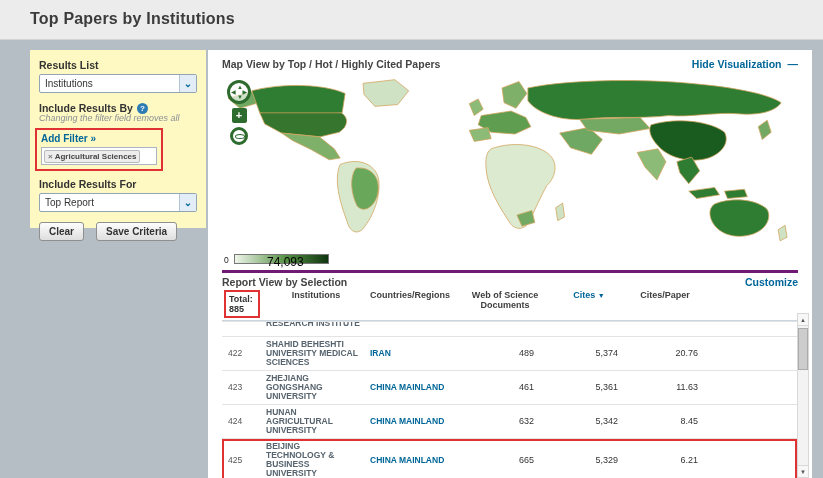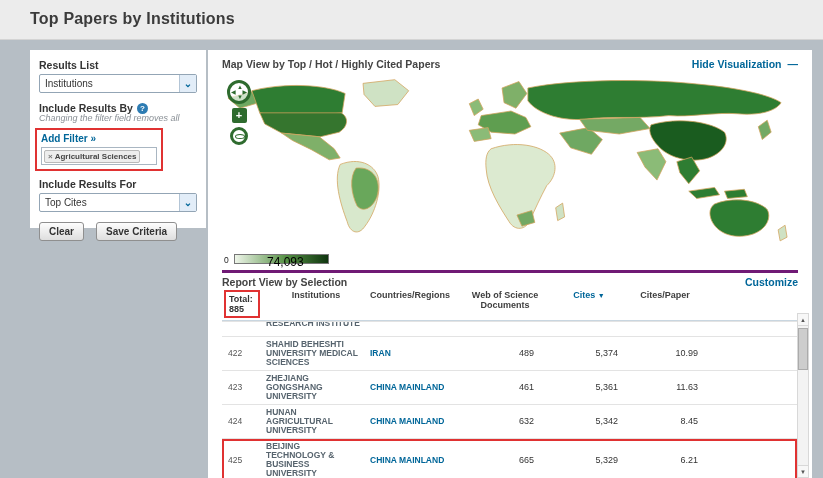--- a/index.html
+++ b/index.html
@@ -7,21 +7,21 @@
   body {
     width:823px; height:478px; position:relative; overflow:hidden;
     background:#b6bec5;
     font-family:"Liberation Sans", sans-serif;
   }
   
   .topbar { position:absolute; left:0; top:0; width:823px; height:40px; background:#ececec; border-bottom:1px solid #d4d4d4; }
   .page-title { position:absolute; left:30px; top:10px; font-size:16px; font-weight:bold; color:#3b3b3b; letter-spacing:.2px; }
 
   
-  .sidebar { position:absolute; left:30px; top:50px; width:176px; height:178px; background:#ffffff; padding:9px 9px 8px 9px; }
+  .sidebar { position:absolute; left:30px; top:50px; width:176px; height:178px; background:#fef9c3; padding:9px 9px 8px 9px; }
   .sb-label { font-size:10.5px; font-weight:bold; color:#333; margin-bottom:3px; display:flex; align-items:center; gap:4px; }
   .select { height:19px; background:#fff; border:1px solid #93a5b5; border-radius:2px; display:flex; align-items:center; justify-content:space-between; font-size:10px; color:#333; padding-left:5px; margin-bottom:9px; cursor:default; }
   .select .arrow { width:17px; height:17px; background:#e2edf8; border-left:1px solid #b3c5d6; color:#006699; display:flex; align-items:center; justify-content:center; font-size:10px; font-weight:bold; }
   .q-icon { width:11px; height:11px; border-radius:50%; background:#2d7cb3; color:#fff; font-size:8px; font-weight:bold; display:inline-flex; align-items:center; justify-content:center; }
   .sb-note { font-style:italic; color:#8a9096; font-size:9px; margin:-4px 0 5px 0; line-height:10px; }
   .anno-filter { border:2px solid #e03232; padding:3px 4px 4px 4px; margin:2px 0 7px -4px; width:128px; }
   .add-filter { color:#006699; font-weight:bold; font-size:10px; margin-bottom:3px; cursor:pointer; }
   .tag-input { background:#fff; border:1px solid #a9b6c2; height:18px; display:flex; align-items:center; padding:1px 2px; }
   .tag { background:#ededed; border:1px solid #b9b9b9; border-radius:2px; font-size:8px; font-weight:bold; color:#444; padding:1px 3px; display:flex; align-items:center; gap:2px; white-space:nowrap; }
   .tag .x { color:#777; cursor:pointer; }
@@ -114,21 +114,21 @@
     <div class="tag-input">
       <span class="tag">
         <span class="x">×</span>
         <span>Agricultural Sciences</span>
       </span>
     </div>
   </div>
 
   <div class="sb-label">Include Results For</div>
   <div class="select">
-    <span>Top Cites</span>
+    <span>Top Report</span>
     <span class="arrow">⌄</span>
   </div>
 
   <div class="sb-buttons">
     <button class="btn">Clear</button>
     <button class="btn">Save Criteria</button>
   </div>
 </div>
 
 <div class="main">
@@ -221,21 +221,21 @@
     <div class="c cites"></div>
     <div class="c cpp"></div>
     <div class="c fill"></div>
   </div>
         <div class="trow">
     <div class="c rank">422</div>
     <div class="c inst">SHAHID BEHESHTI UNIVERSITY MEDICAL SCIENCES</div>
     <div class="c country">IRAN</div>
     <div class="c docs">489</div>
     <div class="c cites">5,374</div>
-    <div class="c cpp">10.99</div>
+    <div class="c cpp">20.76</div>
     <div class="c fill"></div>
   </div>
         <div class="trow">
     <div class="c rank">423</div>
     <div class="c inst">ZHEJIANG GONGSHANG UNIVERSITY</div>
     <div class="c country">CHINA MAINLAND</div>
     <div class="c docs">461</div>
     <div class="c cites">5,361</div>
     <div class="c cpp">11.63</div>
     <div class="c fill"></div>

